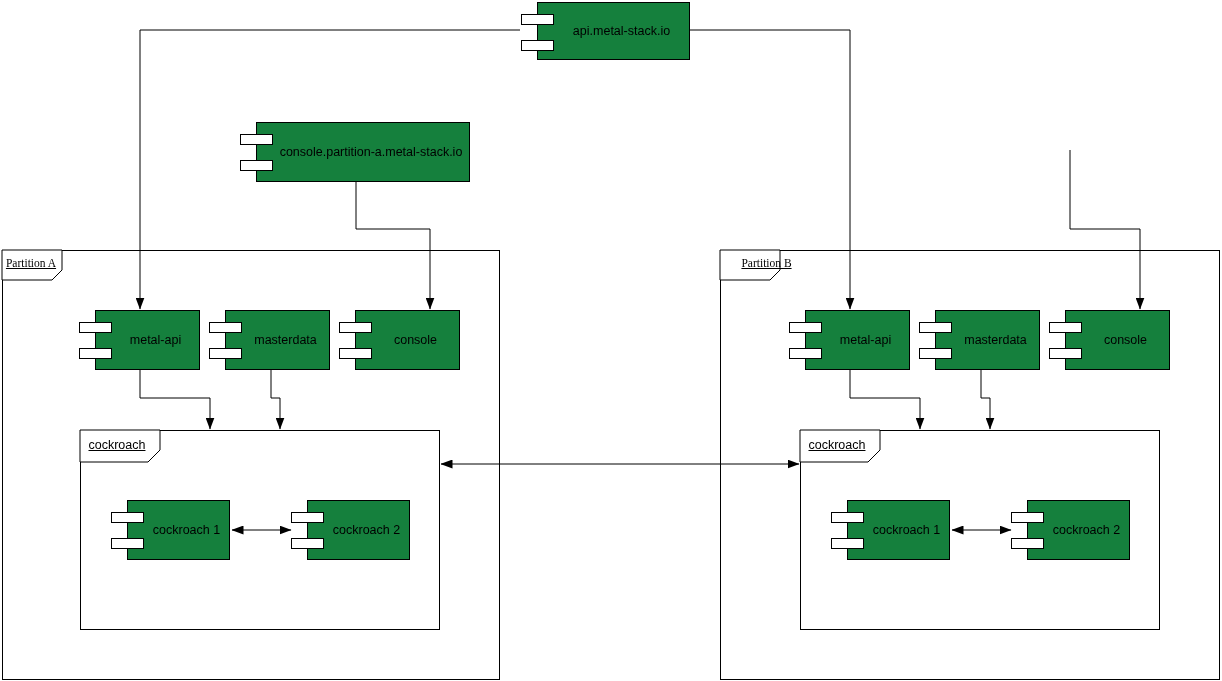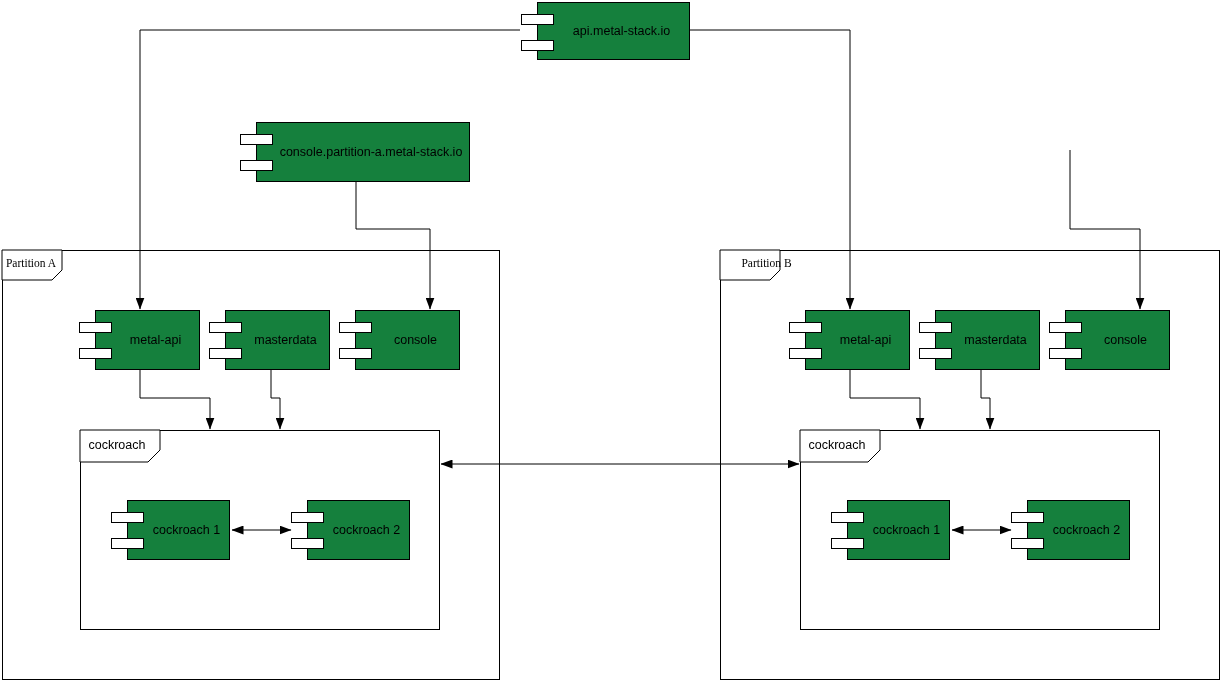--- a/index.html
+++ b/index.html
@@ -13,21 +13,21 @@
           font-size:12.5px; line-height:1; }
   .comp .lbl { padding-left:16px; white-space:nowrap; }
   .ctab { position:absolute; left:-17px; width:33px; height:11px;
           background:#ffffff; border:1px solid #000; }
   .ctab.t1 { top:11px; }
   .ctab.t2 { top:37px; }
 
   
   .frame { position:absolute; border:1px solid #000; background:transparent; z-index:1; }
   .flabel { position:absolute; z-index:4; display:flex; align-items:center; justify-content:center;
-            font-size:12.5px; line-height:1; white-space:nowrap; }
+            font-size:12.5px; line-height:1; white-space:nowrap;text-decoration:underline; }
   .flabel.serif { font-family:"Liberation Serif", serif; font-size:11.5px; }
 
   svg.wires { position:absolute; left:0; top:0; z-index:2; pointer-events:none; }
   svg.wires polyline { fill:none; stroke:#000; stroke-width:1; }
   svg.wires polygon.tabshape { fill:#ffffff; stroke:#000; stroke-width:1; }
 </style>
 </head>
 <body>
 
 <div class="canvas">

